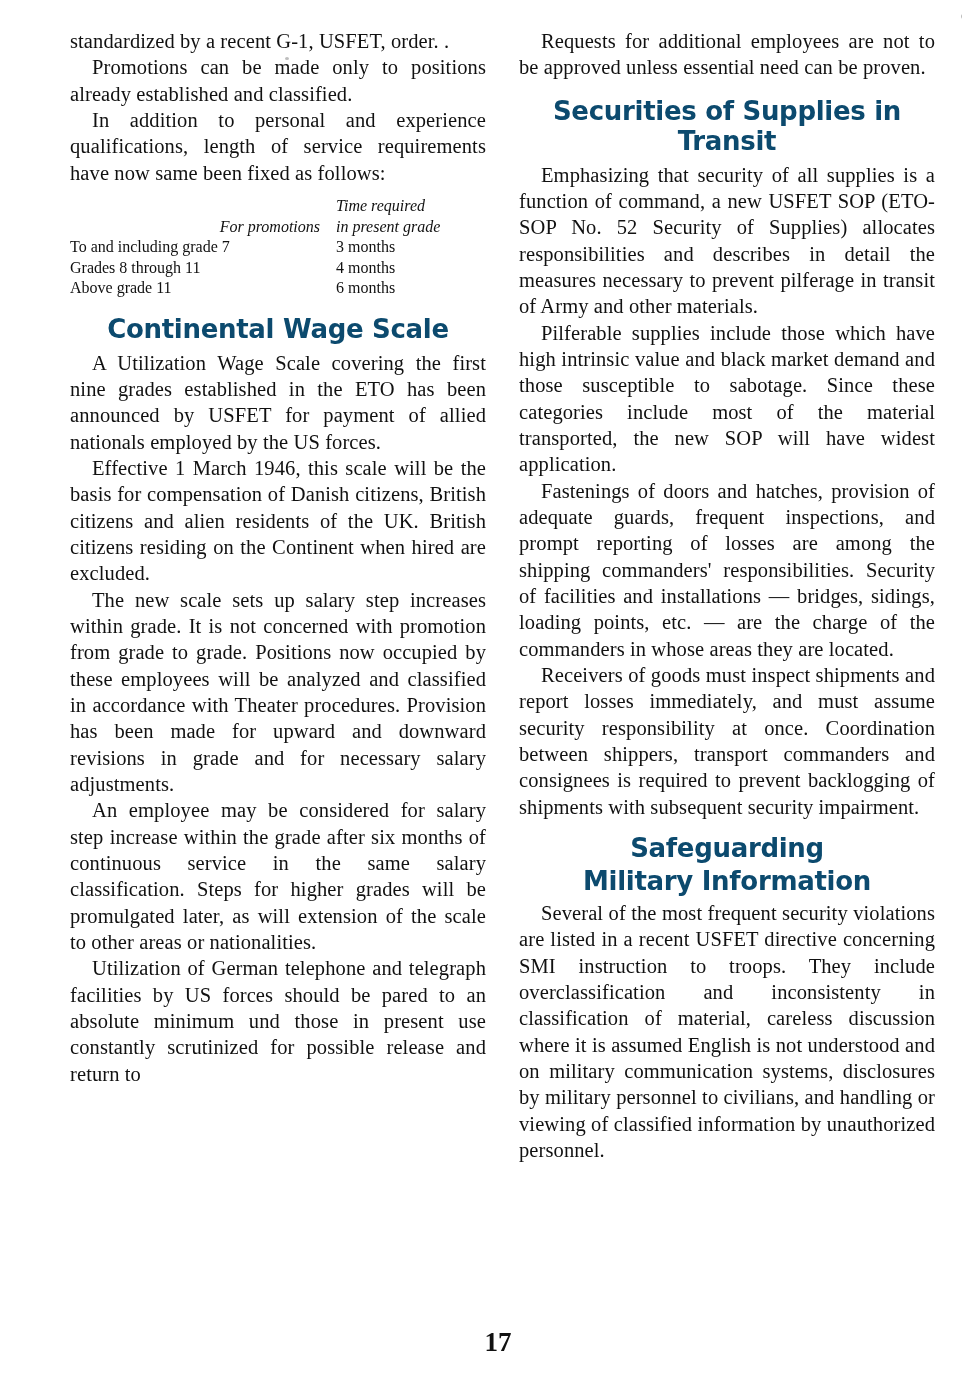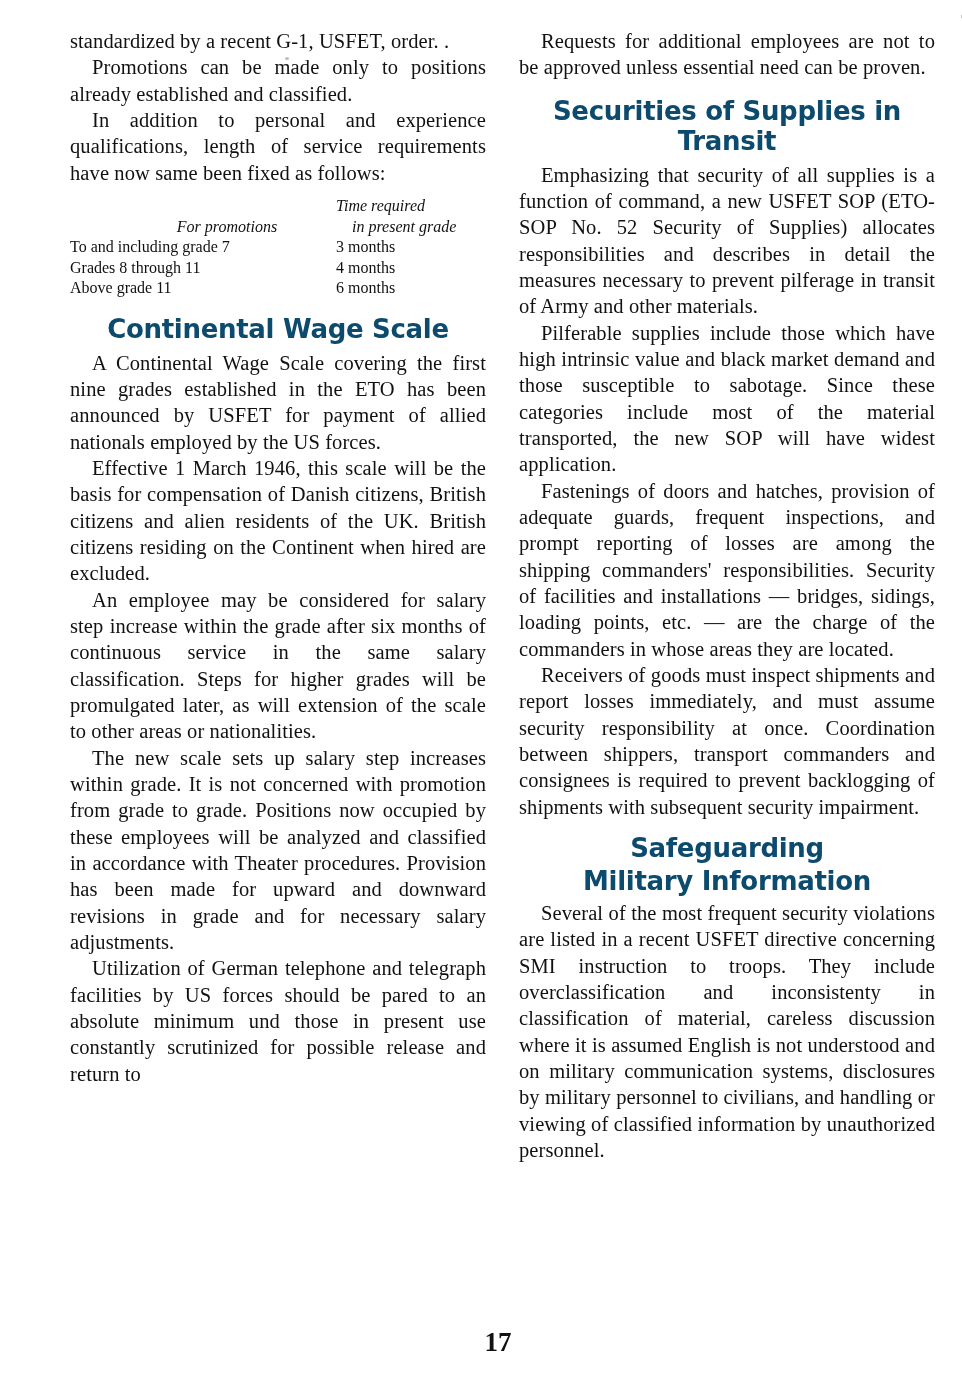--- a/index.html
+++ b/index.html
@@ -65,22 +65,21 @@
     line-height: 1.285;
   }
   .trow {
     display: flex;
     justify-content: space-between;
   }
   .thead {
     font-style: italic;
   }
   .thead .tleft {
-    text-align: center;
-    margin-left: 32px;
+    text-align: right;
   }
   .thead-top {
     display: flex;
     justify-content: flex-end;
   }
   .tleft {
     flex: 0 0 250px;
   }
   .tright {
     flex: 0 0 150px;
@@ -137,24 +136,24 @@
           <span class="tleft">Grades 8 through 11</span>
           <span class="tright">4  months</span>
         </div>
         <div class="trow">
           <span class="tleft">Above grade 11</span>
           <span class="tright">6  months</span>
         </div>
       </div>
 
       <h2>Continental Wage Scale</h2>
-      <p>A Continental Wage Scale covering the first nine grades established in the ETO has been announced by USFET for payment of allied nationals employed by the US forces.</p>
+      <p>A Utilization Wage Scale covering the first nine grades established in the ETO has been announced by USFET for payment of allied nationals employed by the US forces.</p>
       <p>Effective 1 March 1946, this scale will be the basis for compensation of Danish citizens, British citizens and alien residents of the UK. British citizens residing on the Continent when hired are excluded.</p>
+      <p>The new scale sets up salary step increases within grade. It is not concerned with promotion from grade to grade. Positions now occupied by these employees will be analyzed and classified in accordance with Theater procedures. Provision has been made for upward and downward revisions in grade and for necessary salary adjustments.</p>
       <p>An employee may be considered for salary step increase within the grade after six months of continuous service in the same salary classification. Steps for higher grades will be promulgated later, as will extension of the scale to other areas or nationalities.</p>
-      <p>The new scale sets up salary step increases within grade. It is not concerned with promotion from grade to grade. Positions now occupied by these employees will be analyzed and classified in accordance with Theater procedures. Provision has been made for upward and downward revisions in grade and for necessary salary adjustments.</p>
 
       <p>Utilization of German telephone and telegraph facilities by US forces should be pared to an absolute minimum und those in present use constantly scrutinized for possible release and return to</p>
 
     </div>
 
     <div class="col">
 
       <p>Requests for additional employees are not to be approved unless essential need can be proven.</p>
 
       <h2>Securities of Supplies in Transit</h2>

